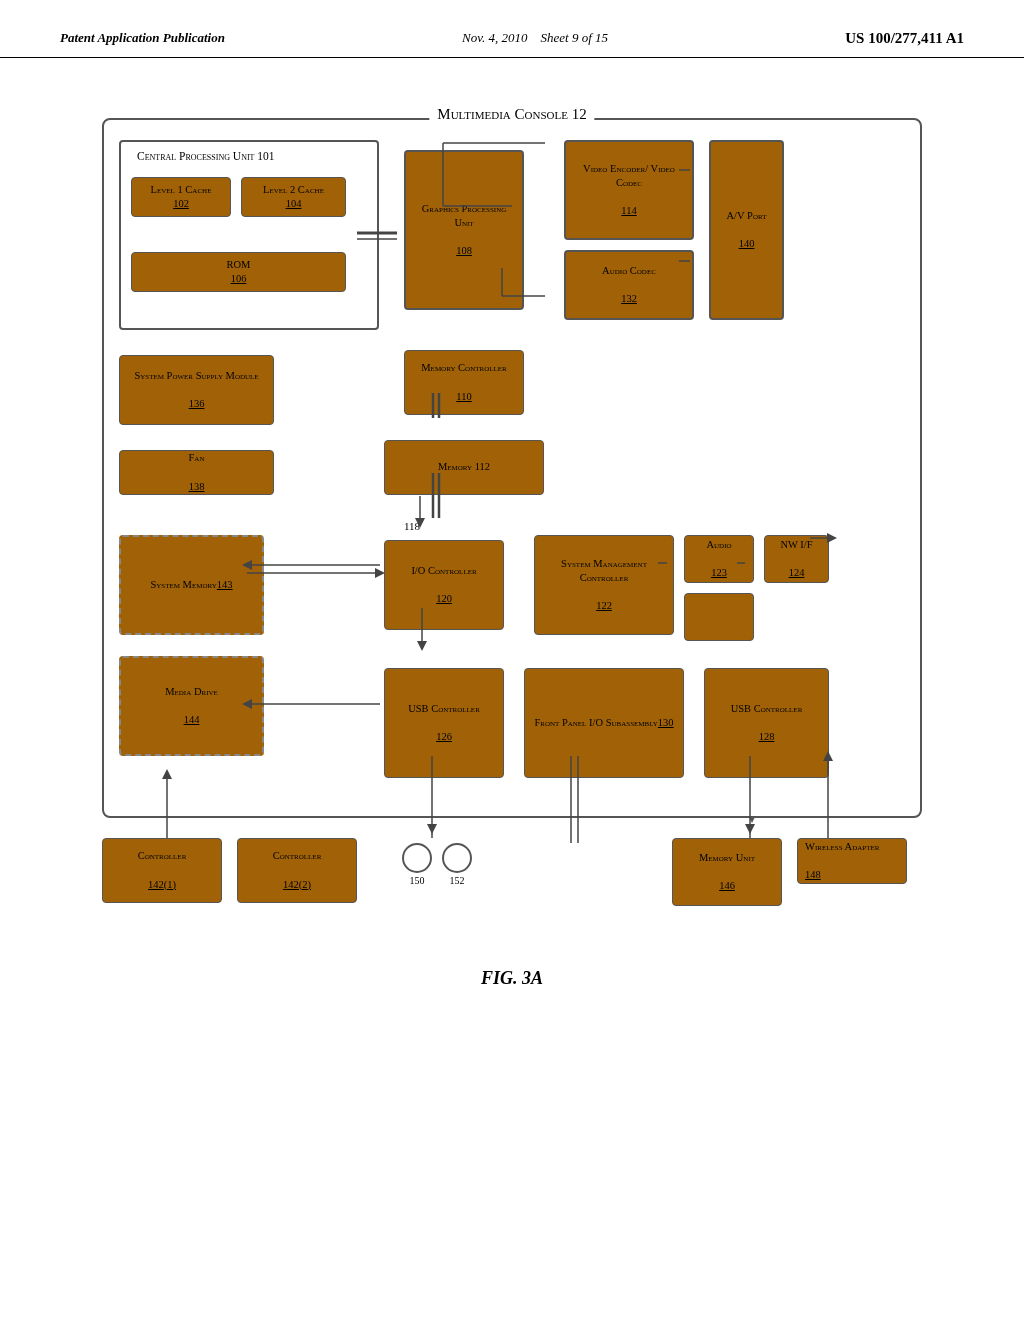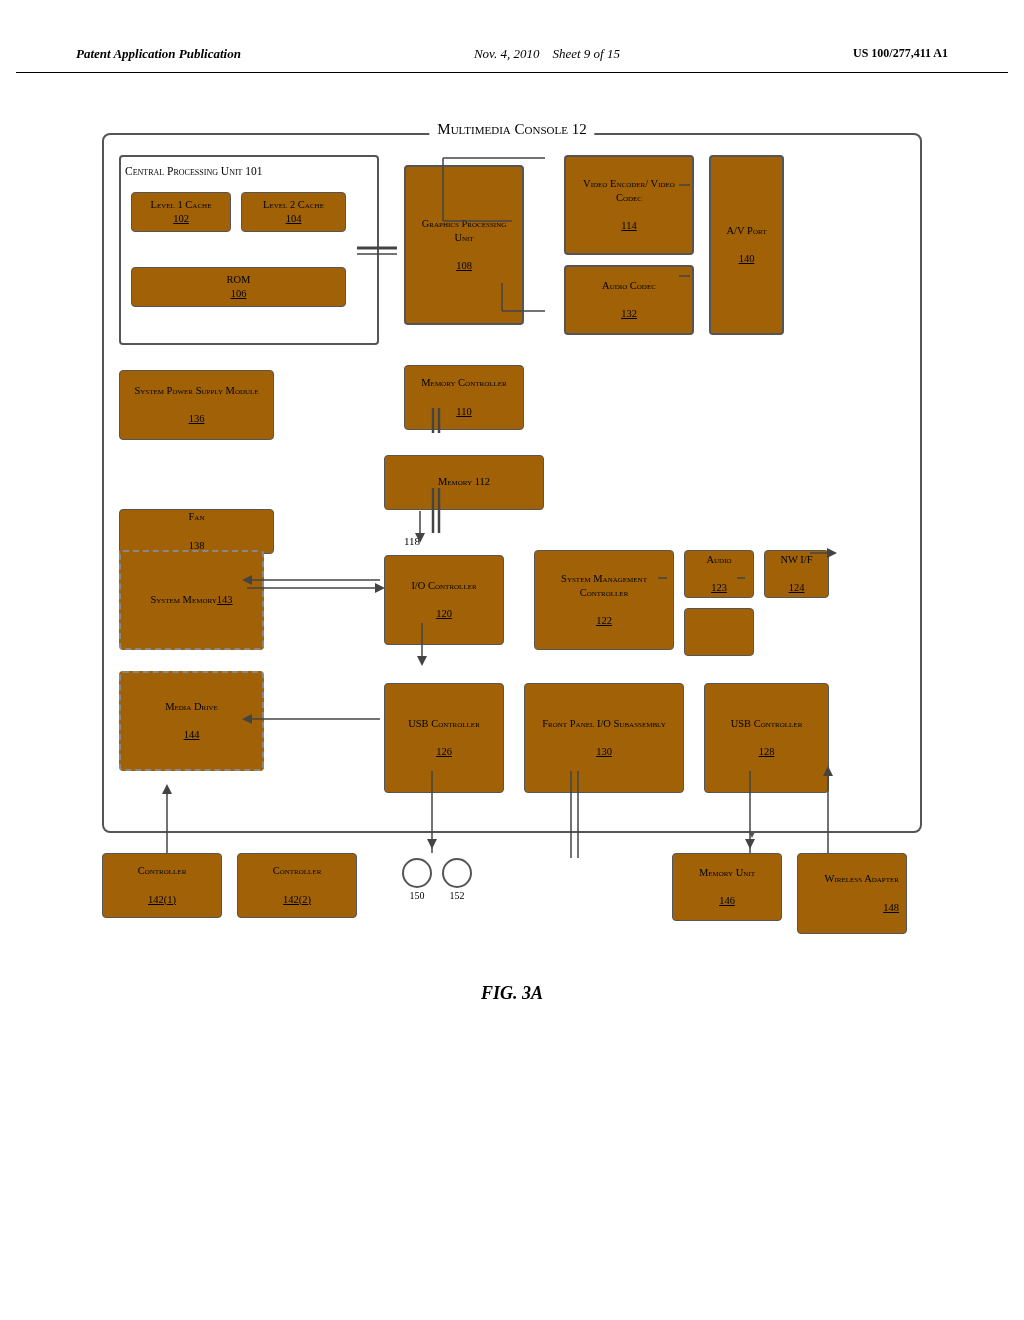--- a/index.html
+++ b/index.html
@@ -8,21 +8,21 @@
       font-family: 'Times New Roman', Times, serif;
       width: 1024px;
       min-height: 1320px;
       position: relative;
     }
 
     .page {
       width: 1024px;
       min-height: 1320px;
       background: #fff;
-      padding: 16px;
+      padding: 0;
       position: relative;
     }
 
     .header {
       display: flex;
       justify-content: space-between;
       align-items: flex-start;
       padding: 30px 60px 10px 60px;
       border-bottom: 1px solid #000;
     }
@@ -33,21 +33,21 @@
       font-style: italic;
     }
 
     .header-center {
       font-size: 13px;
       text-align: center;
       font-style: italic;
     }
 
     .header-right {
-      font-size: 12px;
+      font-size: 15px;
       font-weight: bold;
     }
 
     .diagram-area {
       padding: 40px 60px 20px 60px;
     }
 
     .fig-caption {
       text-align: center;
       font-size: 18px;
@@ -157,21 +157,21 @@
 
         <line x1="750" y1="720" x2="750" y2="680" stroke="#555" stroke-width="2"></line>
         <polygon points="750,675 745,685 755,685" fill="#555"></polygon>
       </svg>
 
       <div style="position:absolute; top:20px; left:20px; width:820px; height:700px; border:2.5px solid #555; border-radius:8px; background:#fff;">
 
         <div style="position:absolute; top:-14px; left:50%; transform:translateX(-50%); background:#fff; padding:0 8px; font-size:15px; font-variant:small-caps; white-space:nowrap;">Multimedia Console  12</div>
 
         <div style="position:absolute; top:20px; left:15px; width:260px; height:190px; border:2px solid #555; border-radius:4px;">
-          <div style="position:absolute; top:8px; left:4px; font-size:11.5px; font-variant:small-caps;">
+          <div style="position:absolute; top:8px; left:16px; font-size:11.5px; font-variant:small-caps;">
             <span>Central Processing Unit 101</span>
           </div>
 
           <div class="abs-block" style="top:35px; left:10px; width:100px;">
             <span>Level 1 Cache</span><br>
             <span class="num">102</span>
           </div>
 
           <div class="abs-block" style="top:35px; left:120px; width:105px;">
             <span>Level 2 Cache</span><br>
@@ -217,21 +217,21 @@
         <div class="abs-block" style="top:230px; left:300px; width:120px; height:65px; display:flex; flex-direction:column; justify-content:center; align-items:center;">
           <span>Memory Controller</span>
             <br>
           <span class="num">110</span>
         </div>
 
         <div class="abs-block" style="top:320px; left:280px; width:160px; height:55px; display:flex; flex-direction:column; justify-content:center; align-items:center;">
           <span>Memory 112</span>
         </div>
 
-        <div class="abs-block" style="top:330px; left:15px; width:155px; height:45px; display:flex; flex-direction:column; justify-content:center; align-items:center;margin-top:44px;">
+        <div class="abs-block" style="top:330px; left:15px; width:155px; height:45px; display:flex; flex-direction:column; justify-content:center; align-items:center;">
           <span>Fan</span>&nbsp;<span class="num">138</span>
         </div>
 
         <div class="abs-block dashed-border" style="top:415px; left:15px; width:145px; height:100px; display:flex; flex-direction:row; justify-content:center; align-items:center;">
           <span>System Memory</span>
             <br>
           <span class="num">143</span>
         </div>
 
         <div style="position:absolute; top:400px; left:300px; font-size:11px; font-variant:small-caps;">
@@ -271,21 +271,21 @@
             <br>
           <span class="num">144</span>
         </div>
 
         <div class="abs-block" style="top:548px; left:280px; width:120px; height:110px; display:flex; flex-direction:column; justify-content:center; align-items:center;">
           <span>USB Controller</span>
             <br>
           <span class="num">126</span>
         </div>
 
-        <div class="abs-block" style="top:548px; left:420px; width:160px; height:110px; display:flex; flex-direction:column; justify-content:center; align-items:center;">
+        <div class="abs-block" style="top:548px; left:420px; width:160px; height:110px; display:flex; flex-direction:row; justify-content:center; align-items:center;">
           <span>Front Panel I/O Subassembly</span>
             <br>
           <span class="num">130</span>
         </div>
 
         <div class="abs-block" style="top:548px; left:600px; width:125px; height:110px; display:flex; flex-direction:column; justify-content:center; align-items:center;">
           <span>USB Controller</span>
             <br>
           <span class="num">128</span>
         </div>
@@ -314,21 +314,21 @@
           <div style="font-size:10px; margin-top:2px;">152</div>
         </div>
       </div>
 
       <div class="abs-block" style="top:740px; left:590px; width:110px; height:68px; display:flex; flex-direction:column; justify-content:center; align-items:center;">
         <span>Memory Unit</span>
           <br>
         <span class="num">146</span>
       </div>
 
-      <div class="abs-block" style="top:740px; left:715px; width:110px; height:81px; display:flex; flex-direction:column; justify-content:center; align-items:flex-end;">
+      <div class="abs-block" style="top:740px; left:715px; width:110px; height:46px; display:flex; flex-direction:column; justify-content:center; align-items:flex-start;">
         <span>Wireless Adapter</span>
           <br>
         <span class="num">148</span>
       </div>
 
       <svg style="position:absolute; top:0; left:0; width:100%; height:100%; pointer-events:none; overflow:visible;">
 
         <line x1="275" y1="135" x2="315" y2="135" stroke="#444" stroke-width="3"></line>
         <line x1="275" y1="141" x2="315" y2="141" stroke="#444" stroke-width="1.5"></line>
 

